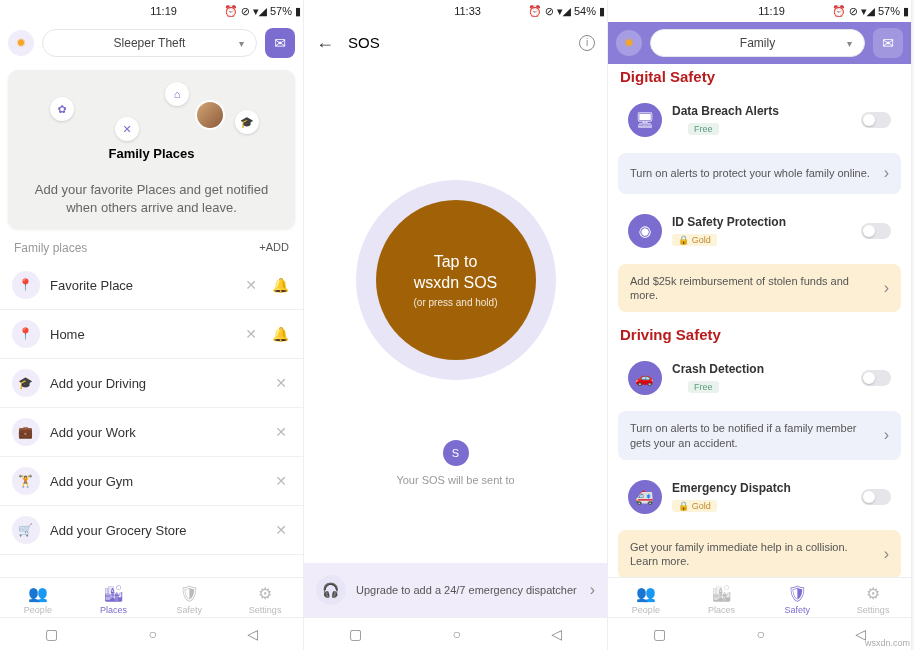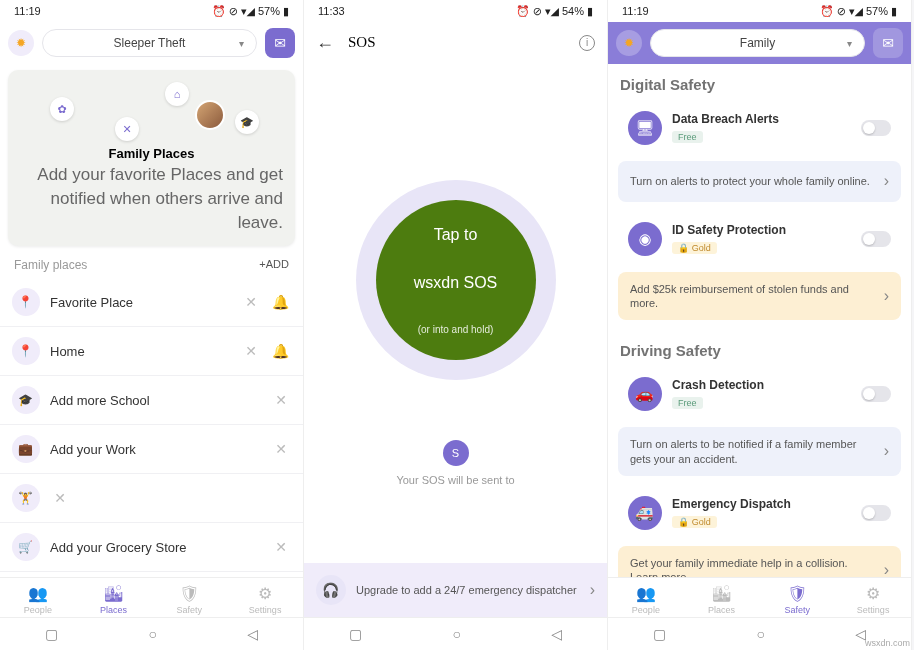--- a/index.html
+++ b/index.html
@@ -1,74 +1,74 @@
 <!DOCTYPE html>
 <html><head>
 <meta charset="utf-8">
 <style>
 * { box-sizing: border-box; margin: 0; padding: 0; font-family: -apple-system, BlinkMacSystemFont, 'Segoe UI', Arial, sans-serif; }
 body { background: #f5f5f7; display: flex; width: 914px; height: 650px; overflow: hidden; position: relative; }
 .phone { width: 304px; height: 650px; background: #fff; display: flex; flex-direction: column; border-right: 1px solid #eee; position: relative; }
-.status { display: flex; justify-content: space-between; align-items: center; padding: 4px 14px; font-size: 11px; color: #222; height: 22px; }
+.status { display: flex; justify-content: flex-end; align-items: center; padding: 4px 2px; font-size: 11px; color: #222; height: 22px; gap: 47px; }
 .status-icons { display: flex; gap: 3px; align-items: center; }
 .header { display: flex; align-items: center; padding: 6px 8px; gap: 8px; }
 .badge-circle { width: 26px; height: 26px; border-radius: 50%; background: #f0ecfa; display: flex; align-items: center; justify-content: center; font-size: 12px; color: #f5a623; }
 .dropdown { flex: 1; border: 1px solid #e5e5ea; border-radius: 18px; padding: 6px 12px; font-size: 12px; display: flex; justify-content: center; align-items: center; color: #444; background: #fff; position: relative; }
 .dropdown::after { content: '▾'; position: absolute; right: 12px; color: #888; font-size: 10px; }
 .mail-btn { width: 30px; height: 30px; border-radius: 8px; background: #7b6ccf; display: flex; align-items: center; justify-content: center; color: #fff; font-size: 14px; }
 .map-card { margin: 6px 8px; border-radius: 10px; background: #f1f2ef; padding: 12px; position: relative; box-shadow: 0 1px 3px rgba(0,0,0,0.08); }
 .map-area { height: 60px; position: relative; }
 .map-pin { position: absolute; width: 24px; height: 24px; background: #fff; border-radius: 50%; box-shadow: 0 1px 3px rgba(0,0,0,0.15); display: flex; align-items: center; justify-content: center; font-size: 11px; color: #7b6ccf; }
 .map-avatar { width: 30px; height: 30px; border-radius: 50%; background: linear-gradient(135deg,#d4a574,#8b5a3c); border: 2px solid #fff; position: absolute; }
 .map-title { font-weight: 600; font-size: 13px; text-align: center; margin-top: 4px; }
-.map-sub { font-size: 17px; color: #666; text-align: right; margin-top: 2px; line-height: 1.4; }
+.map-sub { font-size: 13px; color: #666; text-align: center; margin-top: 20px; line-height: 1.4; }
 .section-header { display: flex; justify-content: space-between; padding: 6px 14px; font-size: 12px; color: #999; }
 .section-header .add { color: #555; font-size: 11px; }
 .place-row { display: flex; align-items: center; padding: 10px 12px; border-bottom: 1px solid #f0f0f3; gap: 10px; }
 .place-icon { width: 28px; height: 28px; border-radius: 50%; background: #f0ecfa; display: flex; align-items: center; justify-content: center; font-size: 12px; color: #7b6ccf; }
 .place-label { flex: 1; font-size: 13px; font-weight: 400; color: #333; }
 .row-action { width: 20px; height: 20px; display: flex; align-items: center; justify-content: center; color: #bbb; font-size: 14px; }
 .bottom-nav { display: flex; border-top: 1px solid #eee; padding: 6px 0 2px; margin-top: auto; }
 .nav-item { flex: 1; display: flex; flex-direction: column; align-items: center; gap: 2px; font-size: 9px; color: #bbb; }
 .nav-item.active { color: #7b6ccf; }
 .nav-icon { font-size: 16px; }
 .sys-nav { display: flex; justify-content: space-around; padding: 8px 0; border-top: 1px solid #eee; color: #888; }
 .sys-nav span { font-size: 14px; }
 
 
 .header2 { display: flex; align-items: center; padding: 10px 12px; gap: 14px; }
 .back-arrow { font-size: 18px; color: #333; }
-.title2 { font-size: 15px; font-weight: 500; flex: 1; font-family: Liberation Serif, serif; }
+.title2 { font-size: 15px; font-weight: 500; flex: 1; }
 .info-icon { color: #888; font-size: 14px; border: 1px solid #888; border-radius: 50%; width: 16px; height: 16px; display: flex; align-items: center; justify-content: center; font-size: 10px; }
 .sos-area { flex: 1; display: flex; flex-direction: column; align-items: center; justify-content: center; padding-top: 40px; }
 .sos-ring { width: 200px; height: 200px; border-radius: 50%; background: #e8e5f7; display: flex; align-items: center; justify-content: center; }
-.sos-circle { width: 160px; height: 160px; border-radius: 50%; background: #4d7c0f; display: flex; flex-direction: column; align-items: center; justify-content: center; color: #fff; text-align: center; gap: 27px; }
+.sos-circle { width: 160px; height: 160px; border-radius: 50%; background: #a16207; display: flex; flex-direction: column; align-items: center; justify-content: center; color: #fff; text-align: center; }
 .sos-main { font-size: 16px; font-weight: 500; line-height: 1.3; }
 .sos-sub { font-size: 10px; opacity: 0.85; margin-top: 4px; }
 .sos-recipient { margin-top: 60px; display: flex; flex-direction: column; align-items: center; gap: 8px; }
 .avatar-s { width: 26px; height: 26px; border-radius: 50%; background: #7b6ccf; color: #fff; display: flex; align-items: center; justify-content: center; font-size: 11px; }
 .sos-text { font-size: 11px; color: #999; }
 .upgrade-bar { display: flex; align-items: center; padding: 12px; gap: 10px; background: #f0ecfa; margin: 0; }
 .upgrade-icon { width: 30px; height: 30px; border-radius: 50%; background: #e8e5f7; display: flex; align-items: center; justify-content: center; color: #7b6ccf; font-size: 14px; }
 .upgrade-text { flex: 1; font-size: 11px; color: #555; line-height: 1.3; }
 .chev { color: #888; font-size: 16px; }
 
 
 .header3 { background: #8a7dd8; padding: 6px 8px; display: flex; align-items: center; gap: 8px; }
 .header3 .badge-circle { background: rgba(255,255,255,0.25); }
 .header3 .dropdown { background: #fff; }
 .header3 .mail-btn { background: rgba(255,255,255,0.2); }
 .safety-content { flex: 1; overflow-y: auto; padding: 0 10px; }
-.section-title { font-size: 15px; font-weight: 700; color: #737373; padding: 12px 2px 8px; }
+.section-title { font-size: 15px; font-weight: 700; color: #b91c1c; padding: 4px 2px 8px; }
 .feature-card { background: #fff; border-radius: 10px; padding: 10px; display: flex; align-items: center; gap: 10px; margin-bottom: 6px; }
 .feature-icon { width: 34px; height: 34px; border-radius: 50%; background: #7b6ccf; display: flex; align-items: center; justify-content: center; color: #fff; font-size: 15px; }
 .feature-info { flex: 1; }
 .feature-title { font-size: 12px; font-weight: 600; color: #333; }
 .tier-pill { display: inline-block; font-size: 9px; padding: 1px 6px; border-radius: 3px; margin-top: 2px; }
-.tier-free { background: #e9f2ed; color: #5a9b7a; }
+.tier-free { background: #e9f2ed; color: #5a9b7a; margin-left: 16px; }
 .tier-gold { background: #fdf3d9; color: #c08b2e; }
 .toggle { width: 30px; height: 16px; border-radius: 8px; background: #e5e5ea; position: relative; }
 .toggle::after { content: ''; position: absolute; width: 12px; height: 12px; border-radius: 50%; background: #fff; top: 2px; left: 2px; box-shadow: 0 1px 2px rgba(0,0,0,0.2); }
 .info-banner { border-radius: 8px; padding: 10px 12px; font-size: 11px; color: #555; display: flex; align-items: center; gap: 8px; margin-bottom: 10px; line-height: 1.3; }
 .info-banner.blue { background: #eef1fa; }
 .info-banner.gold { background: #fdefd3; }
 .info-banner .chev { margin-left: auto; }
 .watermark { position: absolute; bottom: 2px; right: 4px; font-size: 9px; color: #aaa; z-index: 10; }
 </style>
 </head>
@@ -109,30 +109,31 @@
         <div class="row-action">🔔</div>
       </div>
       <div class="place-row">
         <div class="place-icon">📍</div>
         <div class="place-label">Home</div>
         <div class="row-action">✕</div>
         <div class="row-action">🔔</div>
       </div>
       <div class="place-row">
         <div class="place-icon">🎓</div>
-        <div class="place-label">Add more School</div>
+        <div class="place-label">Add your Driving</div>
         <div class="row-action">✕</div>
       </div>
       <div class="place-row">
         <div class="place-icon">💼</div>
         <div class="place-label">Add your Work</div>
         <div class="row-action">✕</div>
       </div>
       <div class="place-row">
         <div class="place-icon">🏋</div>
+        <div class="place-label">Add your Gym</div>
         <div class="row-action">✕</div>
       </div>
       <div class="place-row">
         <div class="place-icon">🛒</div>
         <div class="place-label">Add your Grocery Store</div>
         <div class="row-action">✕</div>
       </div>
     </div>
   <div class="bottom-nav">
     <div class="nav-item">
@@ -167,21 +168,21 @@
   <div class="header2">
     <span class="back-arrow">←</span>
     <span class="title2">SOS</span>
     <span class="info-icon">i</span>
   </div>
   <div class="sos-area">
     <div class="sos-ring">
       <div class="sos-circle">
         <div class="sos-main">Tap to</div>
         <div class="sos-main">wsxdn SOS</div>
-        <div class="sos-sub">(or into and hold)</div>
+        <div class="sos-sub">(or press and hold)</div>
       </div>
     </div>
     <div class="sos-recipient">
       <div class="avatar-s">S</div>
       <div class="sos-text">Your SOS will be sent to</div>
     </div>
   </div>
   <div class="upgrade-bar">
     <div class="upgrade-icon">🎧</div>
     <div class="upgrade-text">Upgrade to add a 24/7 emergency dispatcher</div>

